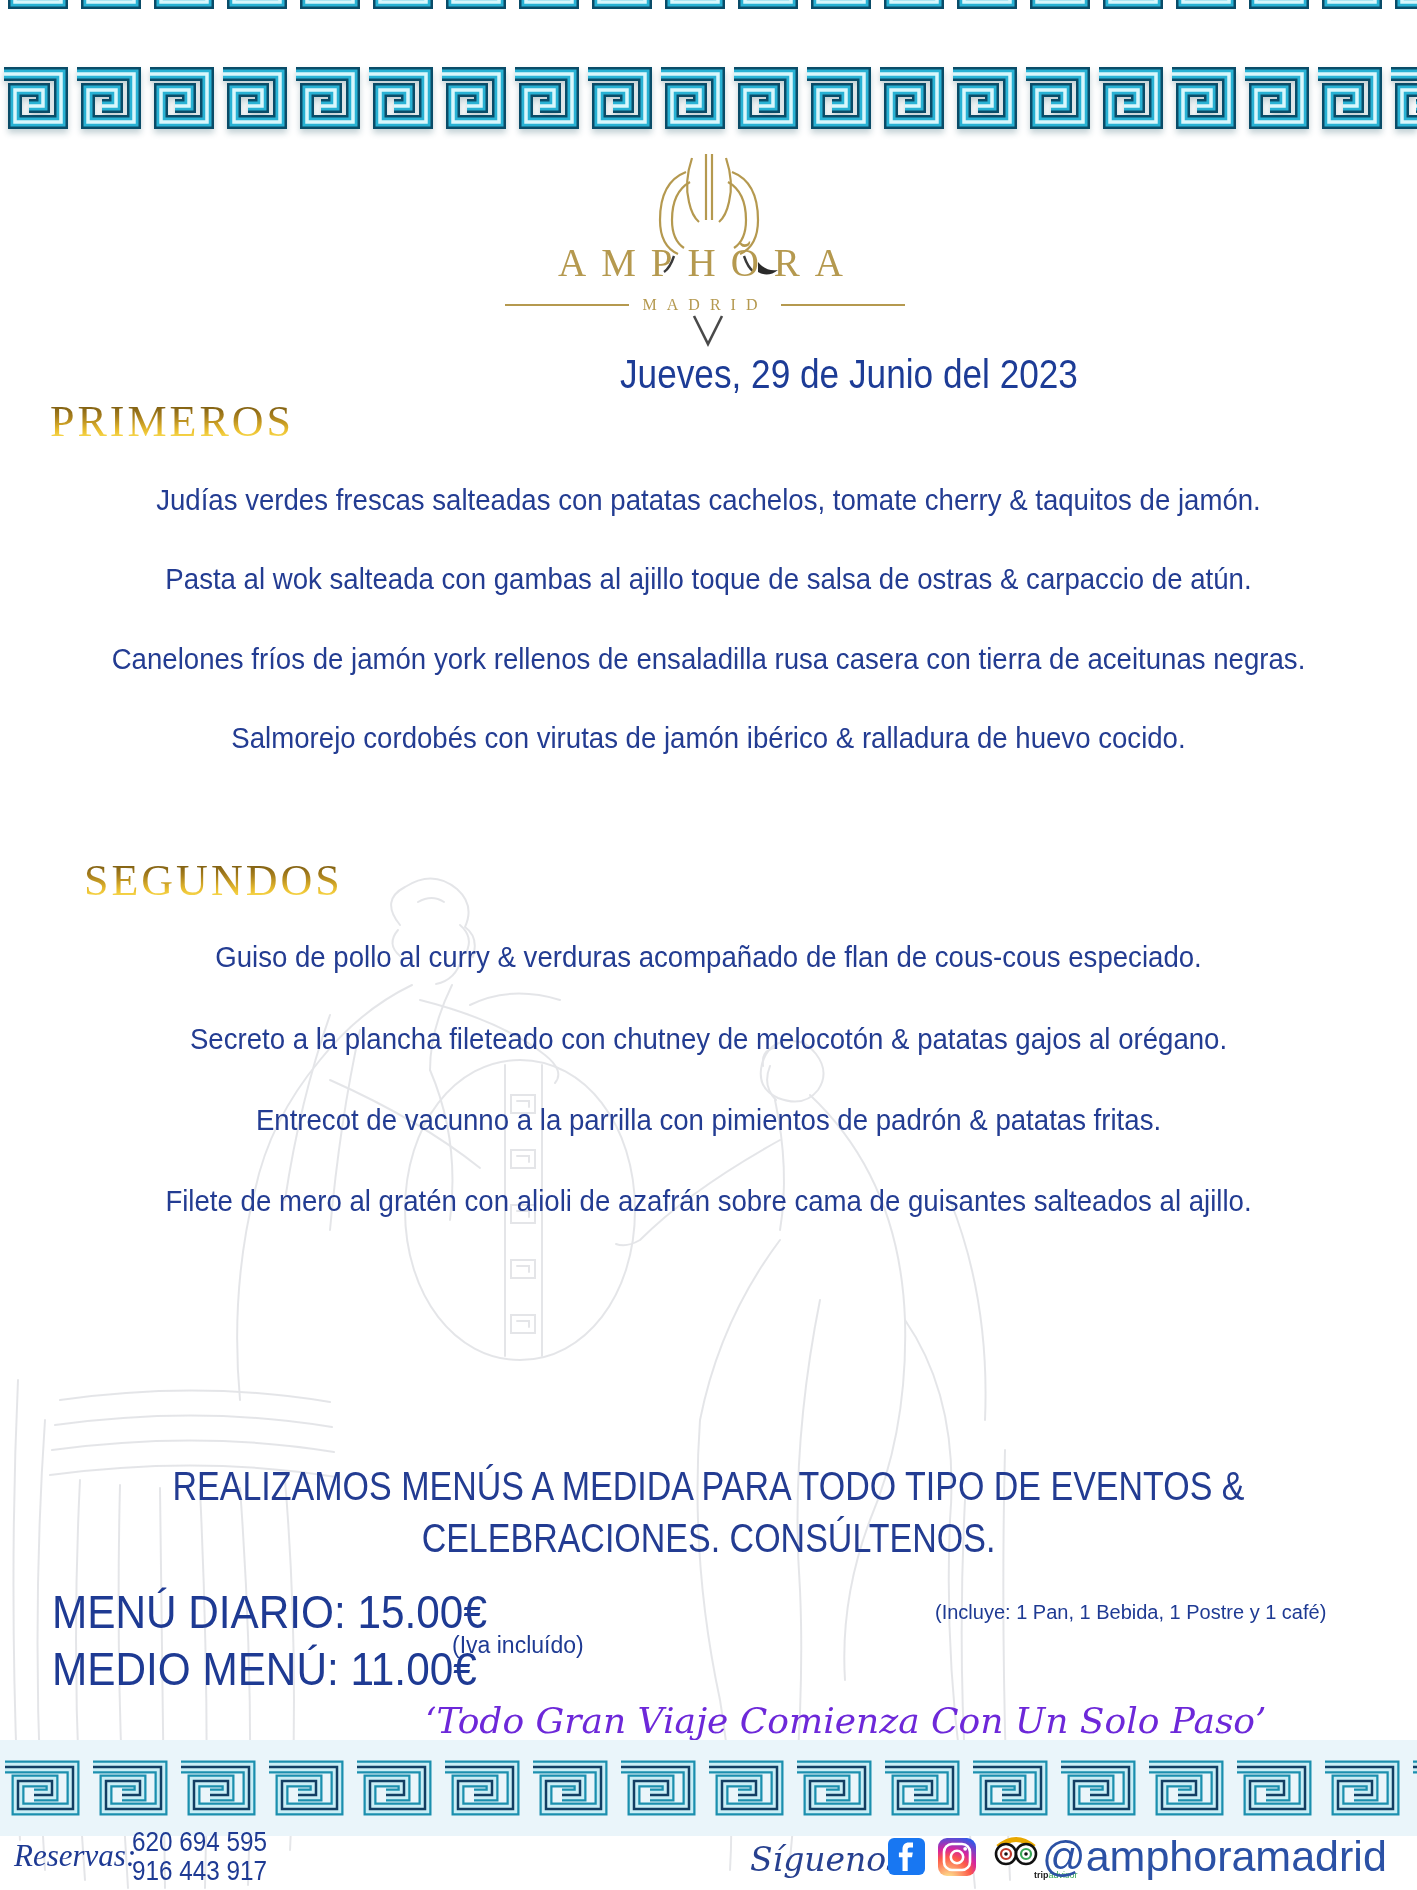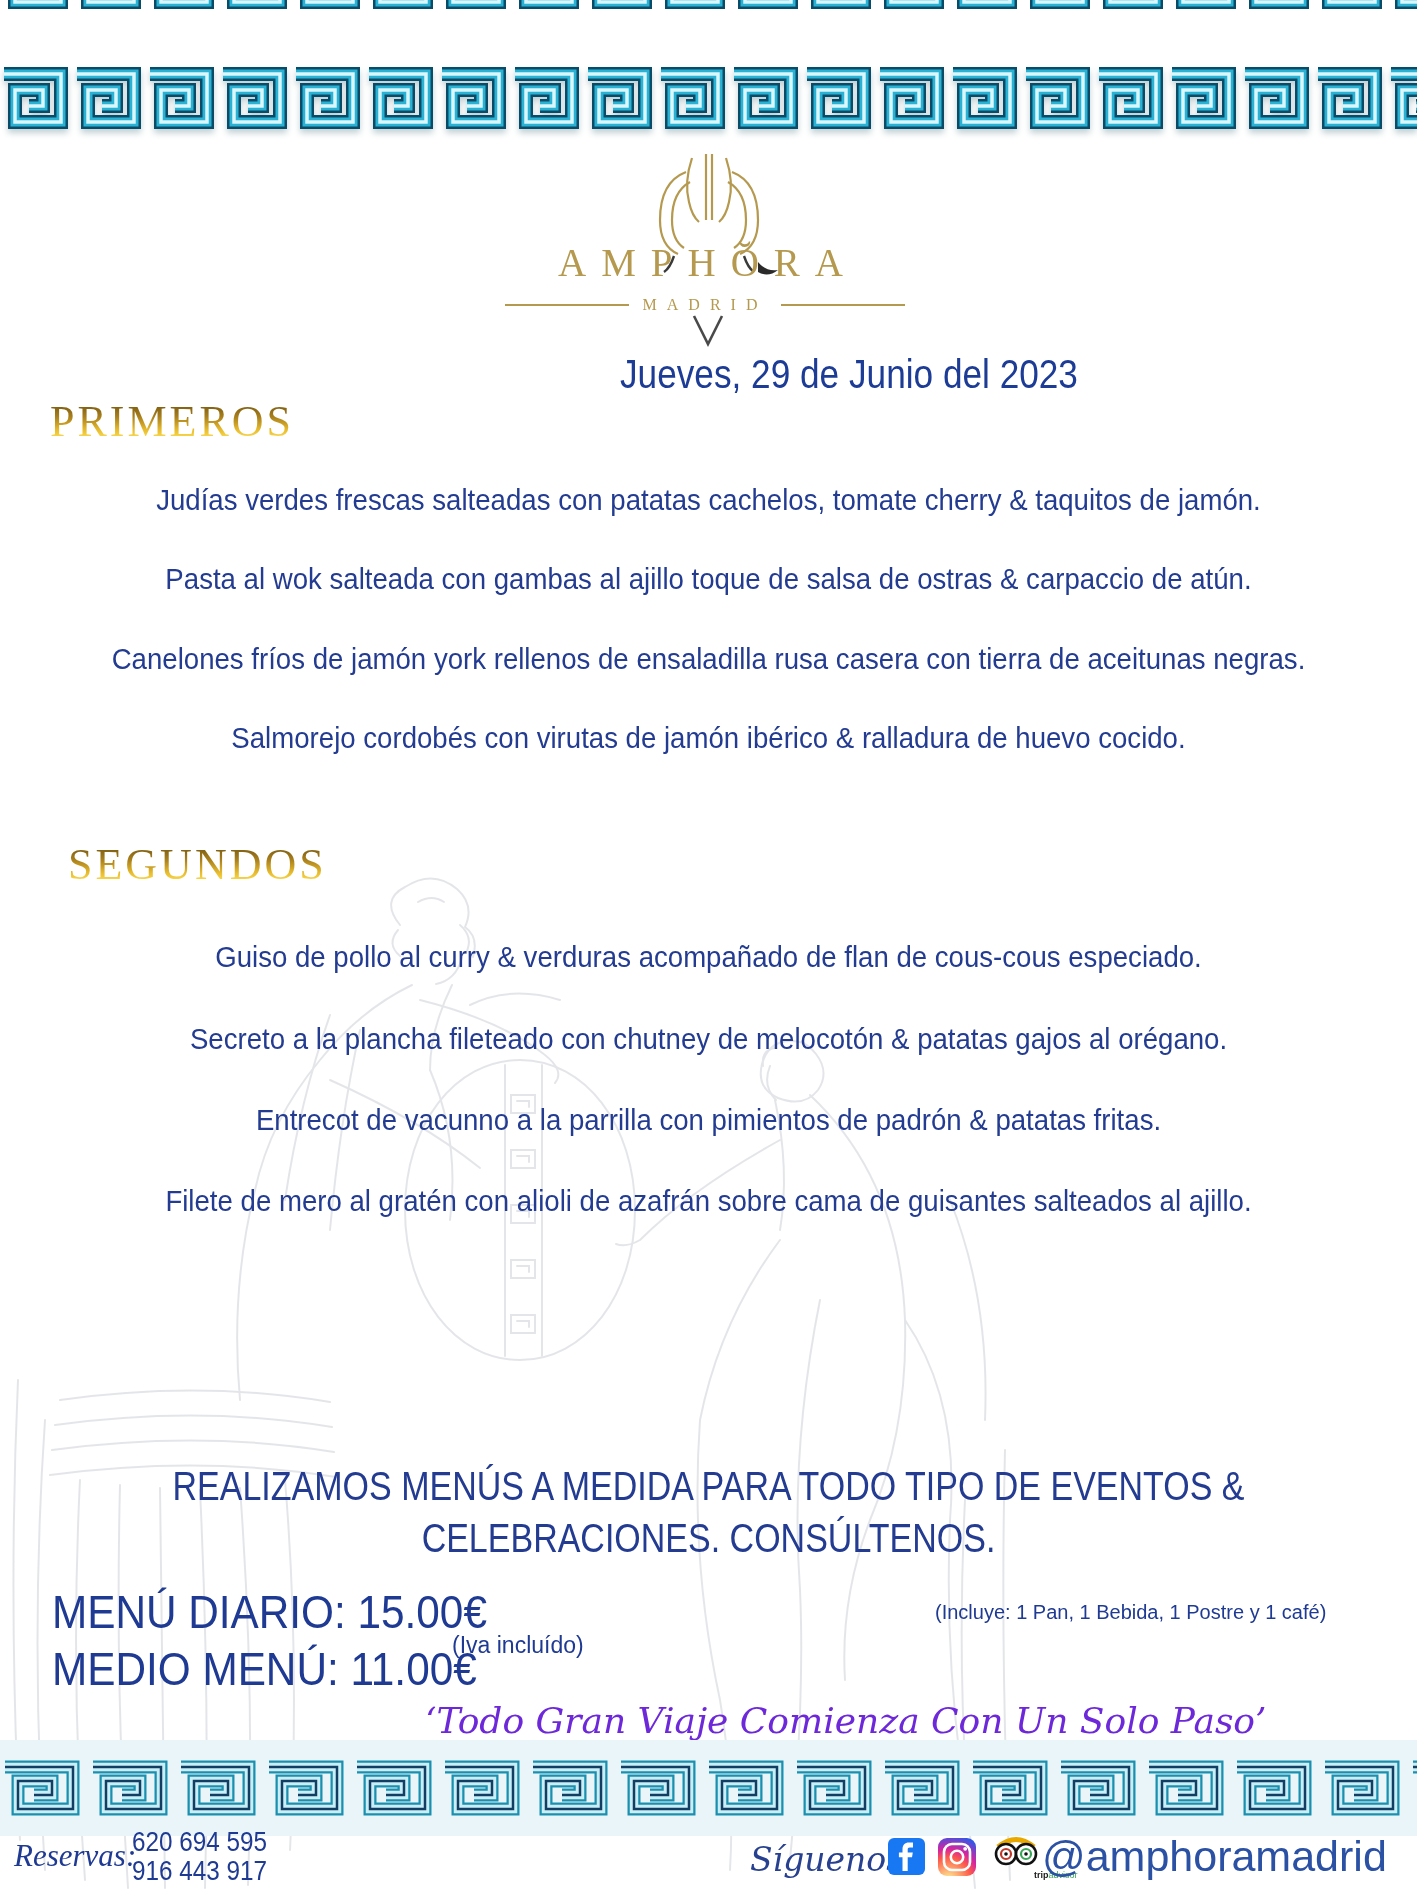--- a/index.html
+++ b/index.html
@@ -183,21 +183,21 @@
 </svg>
 
 <div class="abs menu-date nowrap">Jueves, 29 de Junio del 2023</div>
 
 <h2 class="abs sec-title sec-primeros nowrap" style="margin:0;font-weight:normal;">PRIMEROS</h2>
 <div class="abs dish nowrap" style="top:483px;">Judías verdes frescas salteadas con patatas cachelos, tomate cherry &amp; taquitos de jamón.</div>
 <div class="abs dish nowrap" style="top:562px;">Pasta al wok salteada con gambas al ajillo toque de salsa de ostras &amp; carpaccio de atún.</div>
 <div class="abs dish nowrap" style="top:642px;">Canelones fríos de jamón york rellenos de ensaladilla rusa casera con tierra de aceitunas negras.</div>
 <div class="abs dish nowrap" style="top:721px;">Salmorejo cordobés con virutas de jamón ibérico &amp; ralladura de huevo cocido.</div>
 
-<h2 class="abs sec-title sec-segundos nowrap" style="margin:0;font-weight:normal;">SEGUNDOS</h2>
+<h2 class="abs sec-title sec-segundos nowrap" style="margin:16px;font-weight:normal;">SEGUNDOS</h2>
 <div class="abs dish nowrap" style="top:940px;">Guiso de pollo al curry &amp; verduras acompañado de flan de cous-cous especiado.</div>
 <div class="abs dish nowrap" style="top:1022px;">Secreto a la plancha fileteado con chutney de melocotón &amp; patatas gajos al orégano.</div>
 <div class="abs dish nowrap" style="top:1103px;">Entrecot de vacunno a la parrilla con pimientos de padrón &amp; patatas fritas.</div>
 <div class="abs dish nowrap" style="top:1184px;">Filete de mero al gratén con alioli de azafrán sobre cama de guisantes salteados al ajillo.</div>
 
 <div class="abs events-line nowrap" style="top:1466px;">REALIZAMOS MENÚS A MEDIDA PARA TODO TIPO DE EVENTOS &amp;</div>
 <div class="abs events-line nowrap" style="top:1518px;">CELEBRACIONES. CONSÚLTENOS.</div>
 
 <div class="abs price-line nowrap" style="top:1588px;">
   <span>MENÚ DIARIO:</span>

